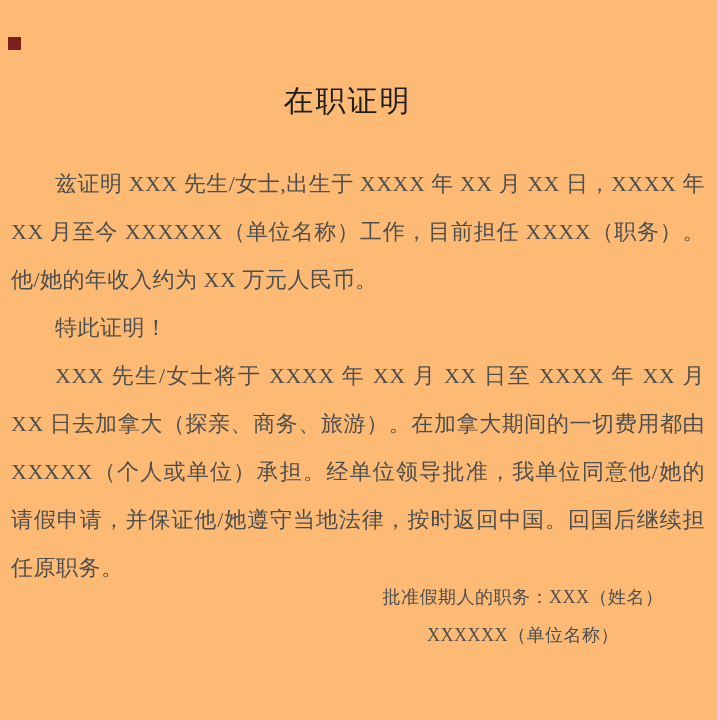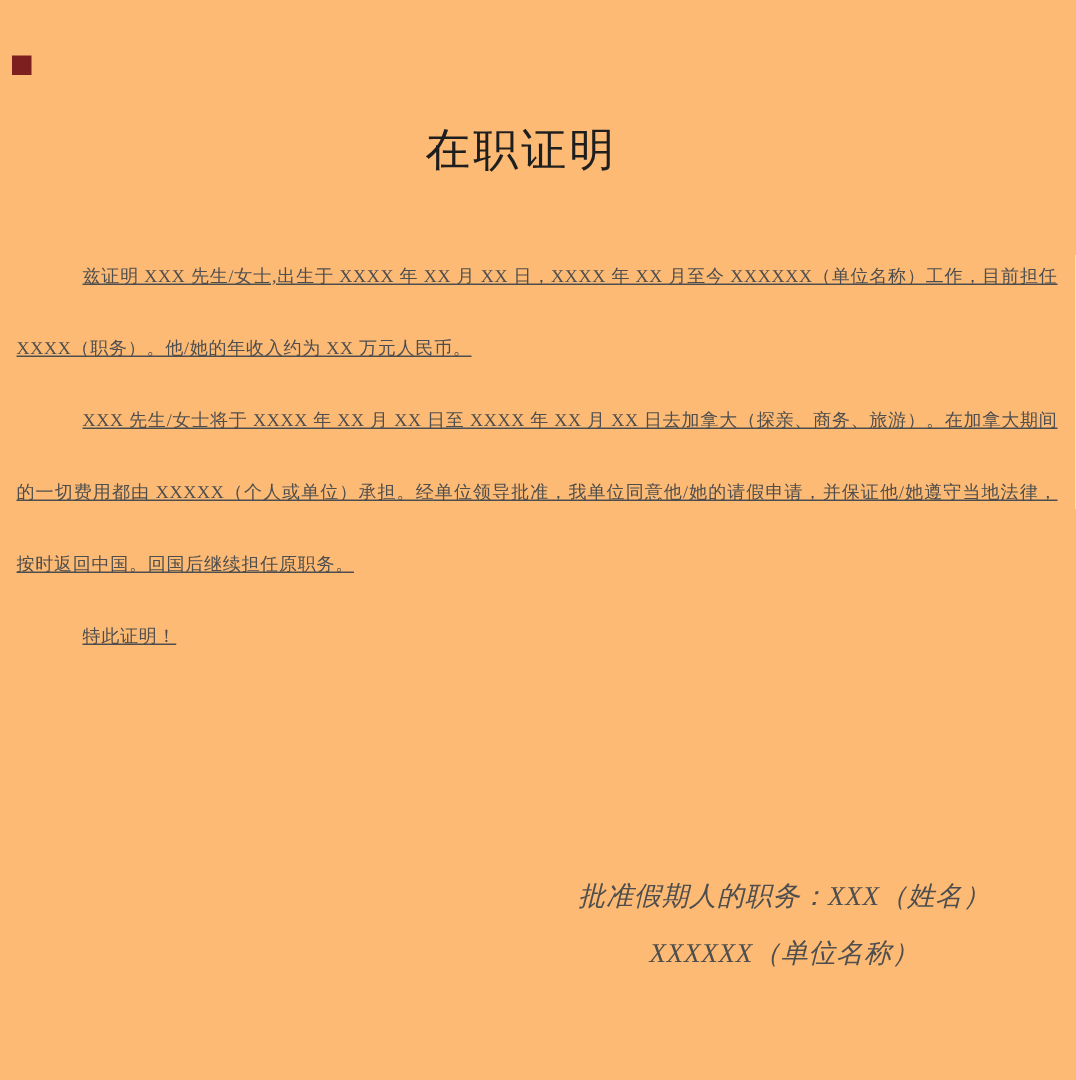--- a/index.html
+++ b/index.html
@@ -34,61 +34,59 @@
     font-weight: 400;
     color: #1e1e1e;
     letter-spacing: 2px;
     white-space: nowrap;
   }
   .doc-body {
     position: absolute;
     top: 160px;
     left: 11px;
     width: 694px;
-    font-size: 12px;
+    font-size: 22px;
     line-height: 48px;
     letter-spacing: 0.5px;
     color: #4e4e4e;
     text-align: justify;
     text-justify: inter-ideograph;
-    text-decoration: underline;
   }
   .doc-body p {
     margin: 0;
     text-indent: 44px;
   }
   .signature {
     position: absolute;
     top: 578px;
     left: 374px;
     width: 298px;
     font-size: 18px;
     line-height: 38px;
     letter-spacing: 0.5px;
     color: #4e4e4e;
-    font-style: italic;
   }
   .signature .sig-line {
     text-align: center;
     white-space: nowrap;
   }
 </style>
 </head>
 <body>
 
 <div class="page">
 
   <div class="corner-mark"></div>
 
   <h1 class="doc-title">在职证明</h1>
 
   <div class="doc-body">
     <p>兹证明 XXX 先生/女士,出生于 XXXX 年 XX 月 XX 日，XXXX 年 XX 月至今 XXXXXX（单位名称）工作，目前担任 XXXX（职务）。他/她的年收入约为 XX 万元人民币。</p>
+    <p>特此证明！</p>
     <p>XXX 先生/女士将于 XXXX 年 XX 月 XX 日至 XXXX 年 XX 月 XX 日去加拿大（探亲、商务、旅游）。在加拿大期间的一切费用都由 XXXXX（个人或单位）承担。经单位领导批准，我单位同意他/她的请假申请，并保证他/她遵守当地法律，按时返回中国。回国后继续担任原职务。</p>
-    <p>特此证明！</p>
   </div>
 
   <div class="signature">
     <div class="sig-line">批准假期人的职务：XXX（姓名）</div>
     <div class="sig-line">XXXXXX（单位名称）</div>
   </div>
 
 </div>
 
 </body></html>

